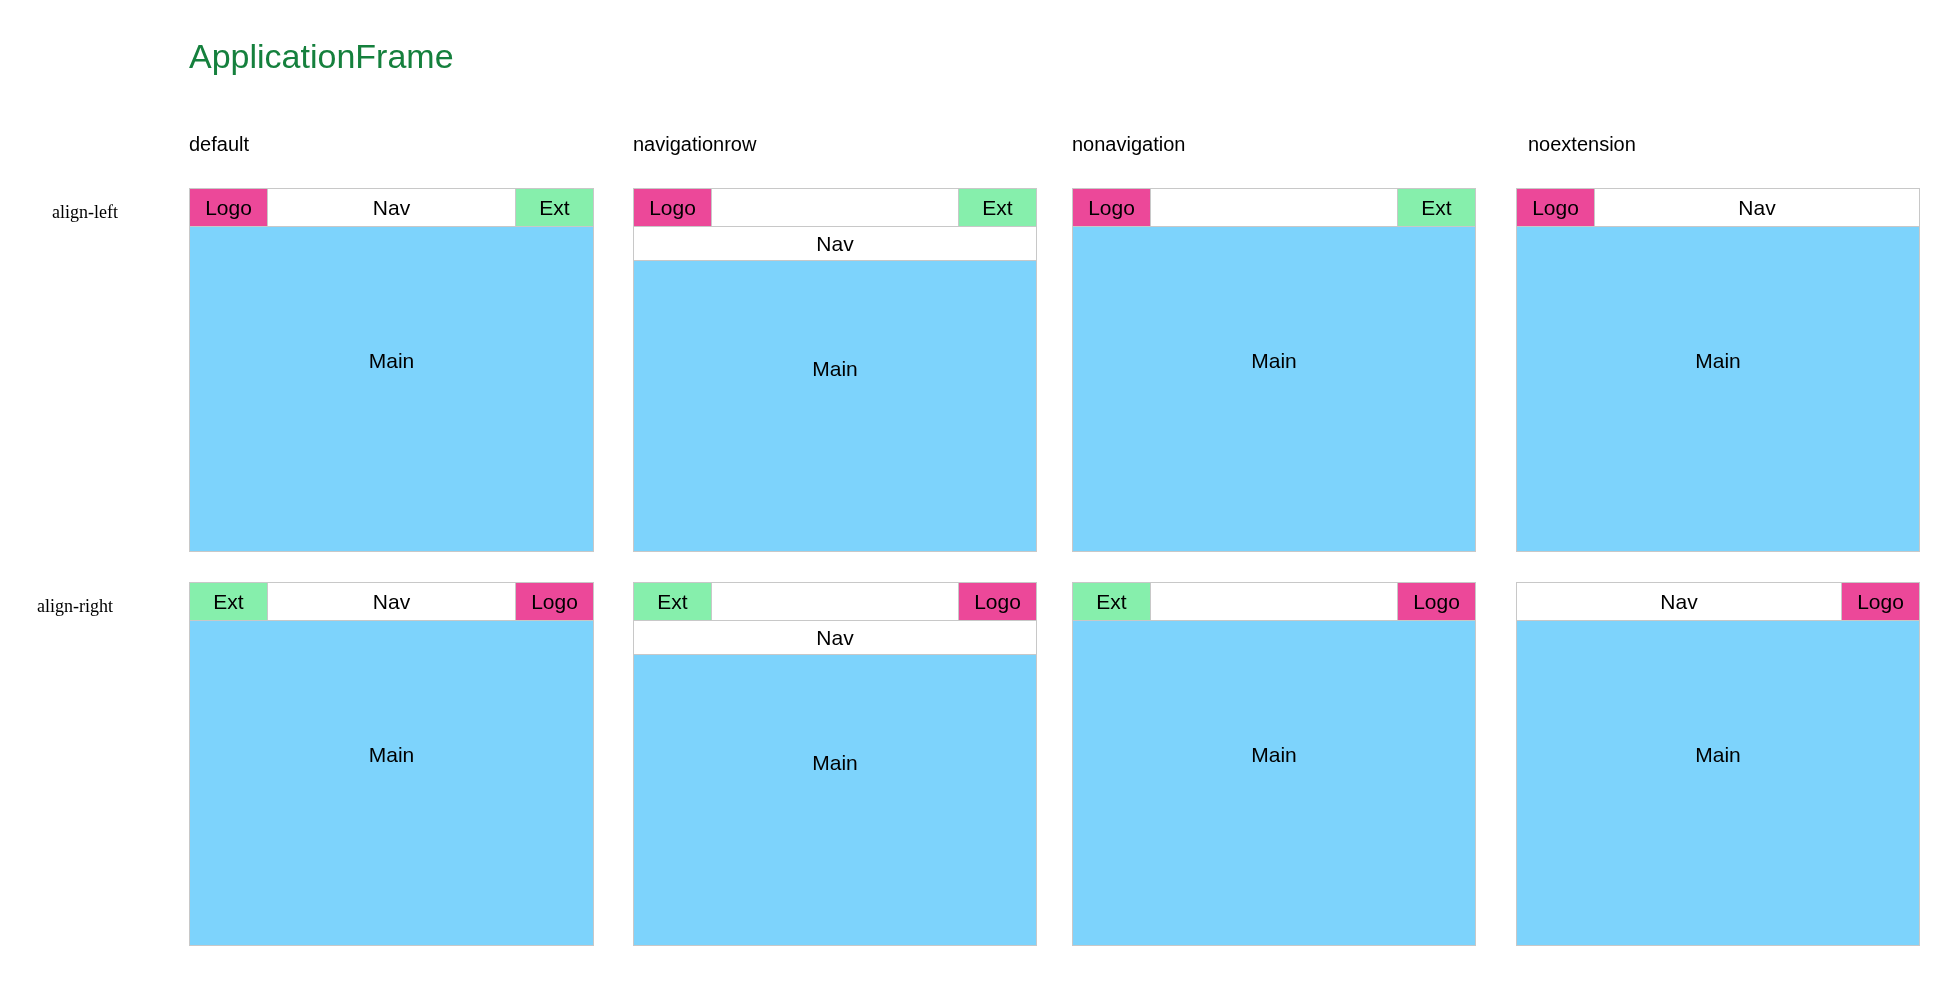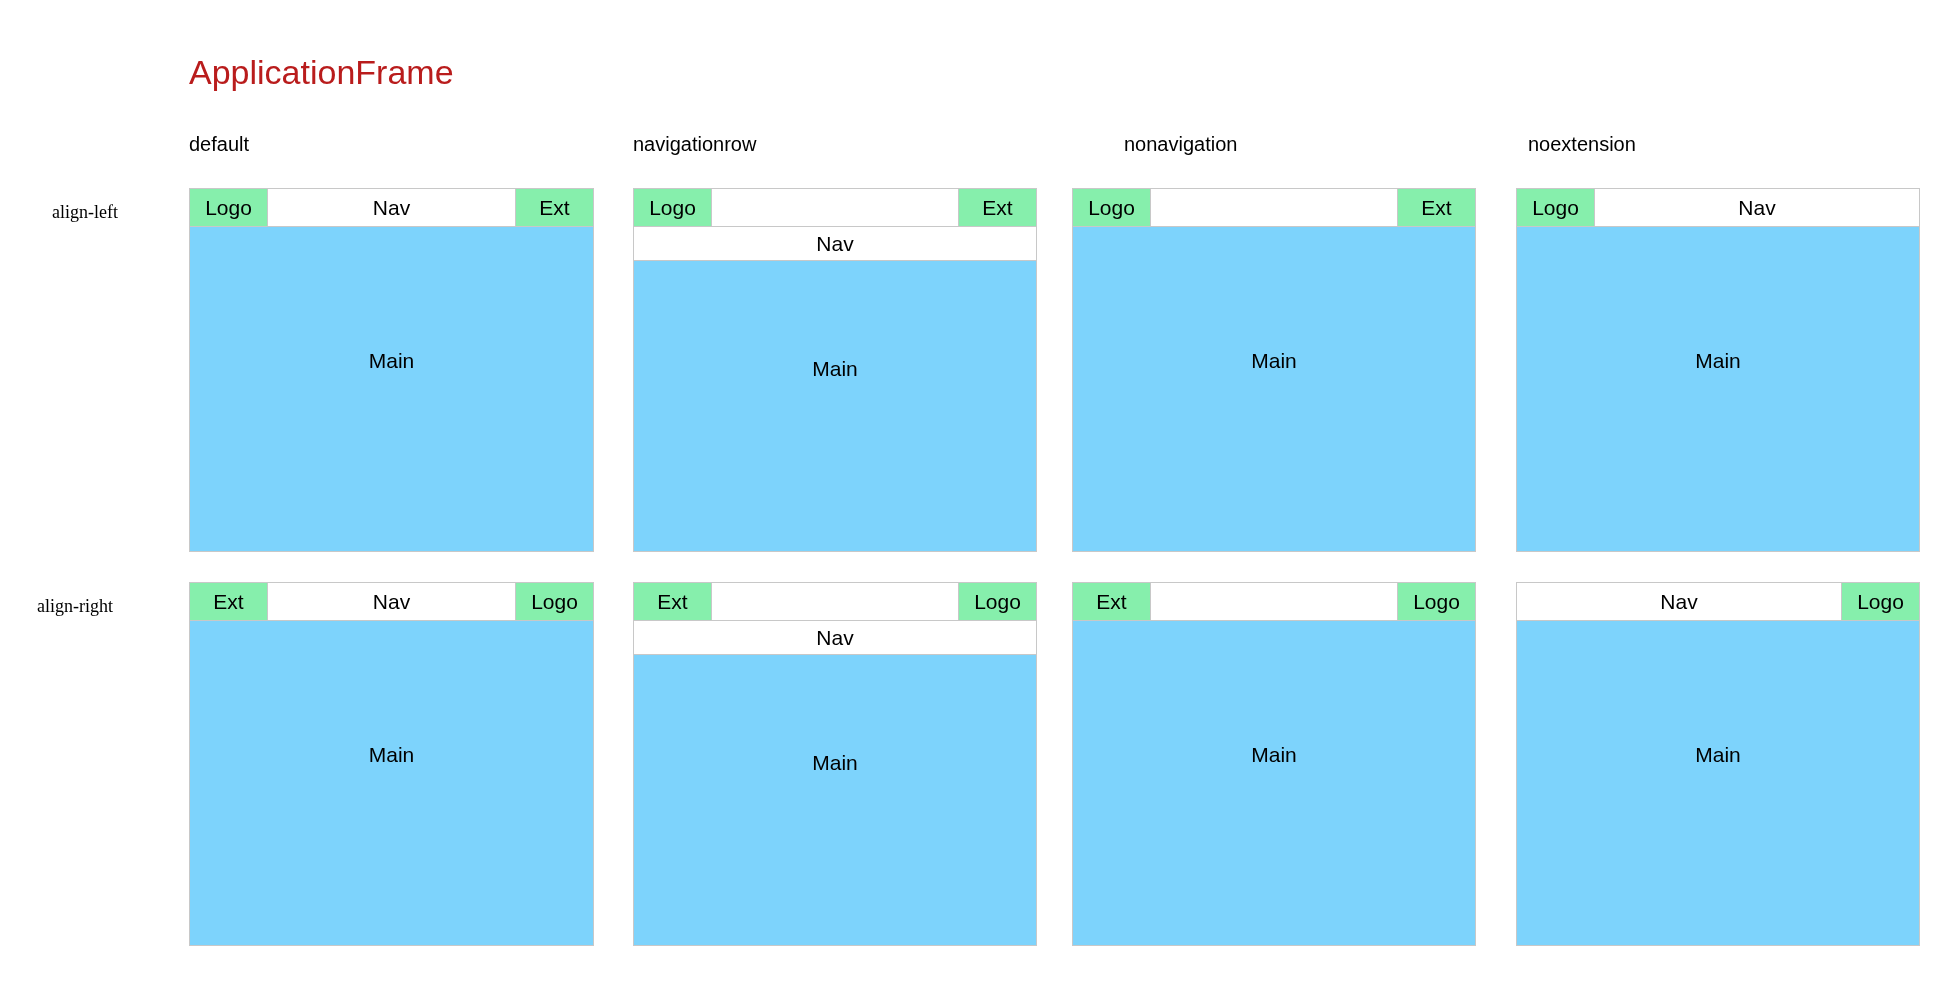--- a/index.html
+++ b/index.html
@@ -13,24 +13,24 @@
     font-family: "Liberation Sans", sans-serif;
     color: #000000;
     overflow: hidden;
     position: relative;
   }
 
   
   #page-title {
     position: absolute;
     left: 189px;
-    top: 52px;
+    top: 36px;
     font-size: 34px;
     line-height: 40px;
-    color: #b91c1c;
+    color: #15803d;
     white-space: nowrap;
   }
 
   
   #matrix {
     position: absolute;
     left: 0;
     top: 0;
     width: 1700px;
     height: 984px;
@@ -82,21 +82,21 @@
     align-items: center;
     justify-content: center;
     font-size: 21px;
     line-height: 24px;
     white-space: nowrap;
     overflow: hidden;
   }
 
   .cell-logo {
     flex: 0 0 78px;
-    background: #86efac;
+    background: #ec4899;
     border-right: 1px solid #c8c8c8;
   }
   .cell-logo.at-right {
     border-right: none;
     border-left: 1px solid #c8c8c8;
   }
 
   .cell-nav {
     flex: 1 1 auto;
     background: #ffffff;
@@ -141,21 +141,21 @@
   }
 </style>
 </head>
 <body>
 
 <div id="page-title">ApplicationFrame</div>
 
 <div id="matrix">
     <div class="col-header" style="left: 189px;">default</div>
     <div class="col-header" style="left: 633px;">navigationrow</div>
-    <div class="col-header" style="left: 1124px;">nonavigation</div>
+    <div class="col-header" style="left: 1072px;">nonavigation</div>
     <div class="col-header" style="left: 1516px; margin-left: 12px;">noextension</div>
     <div class="row-label" style="left: 52px; top: 200px;">align-left</div>
     <div class="row-label" style="left: 37px; top: 594px;">align-right</div>
     <div class="frame" style="left: 189px; top: 188px; width: 405px; height: 364px;">
       <div class="frame-header">
         <div class="cell cell-logo">Logo</div>
         <div class="cell cell-nav">Nav</div>
         <div class="cell cell-ext">Ext</div>
       </div>
       <div class="frame-main">Main</div>

